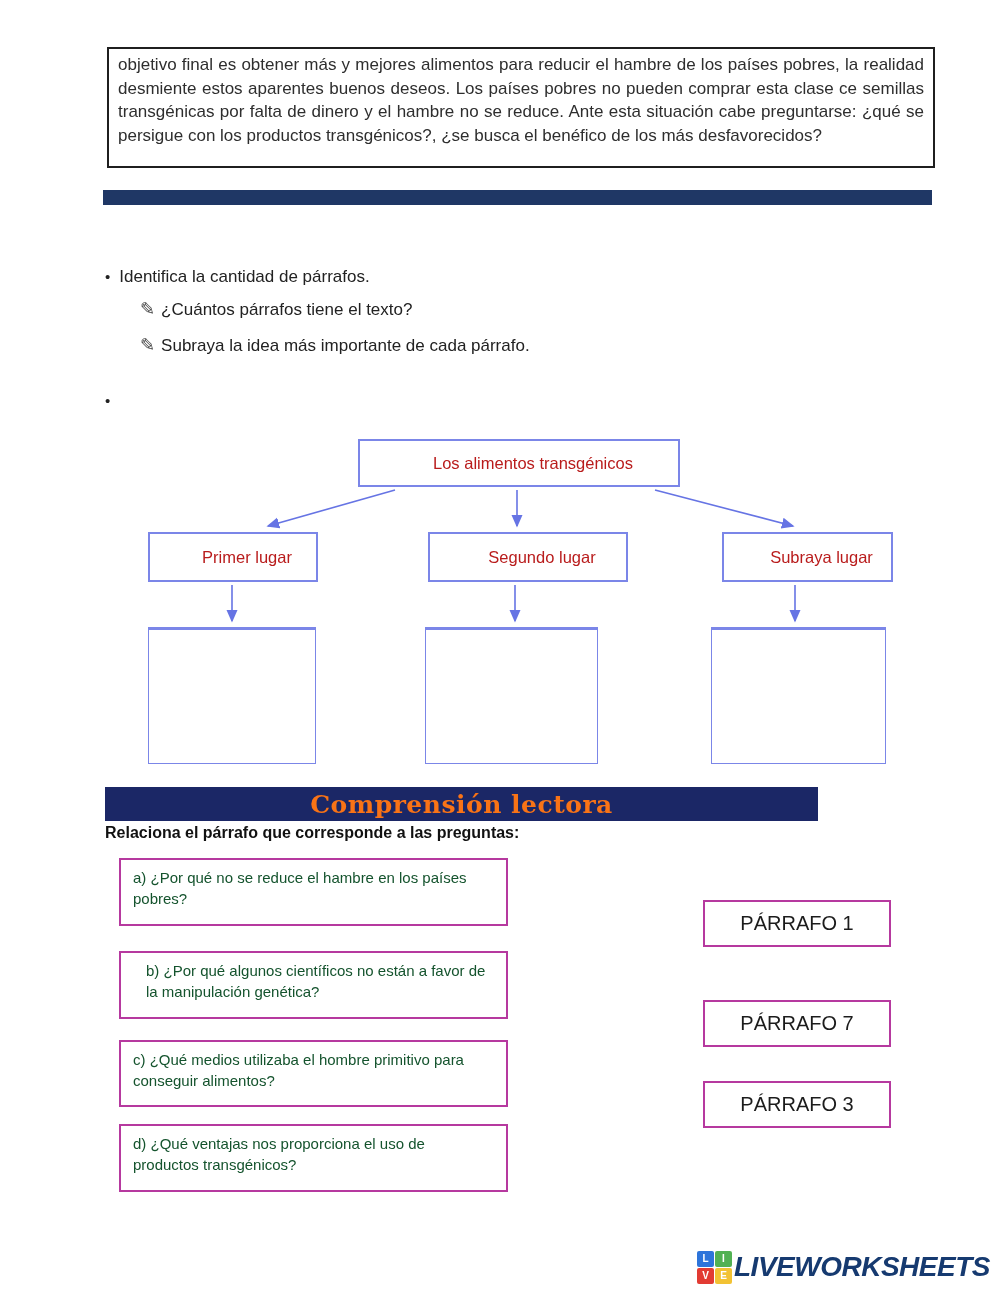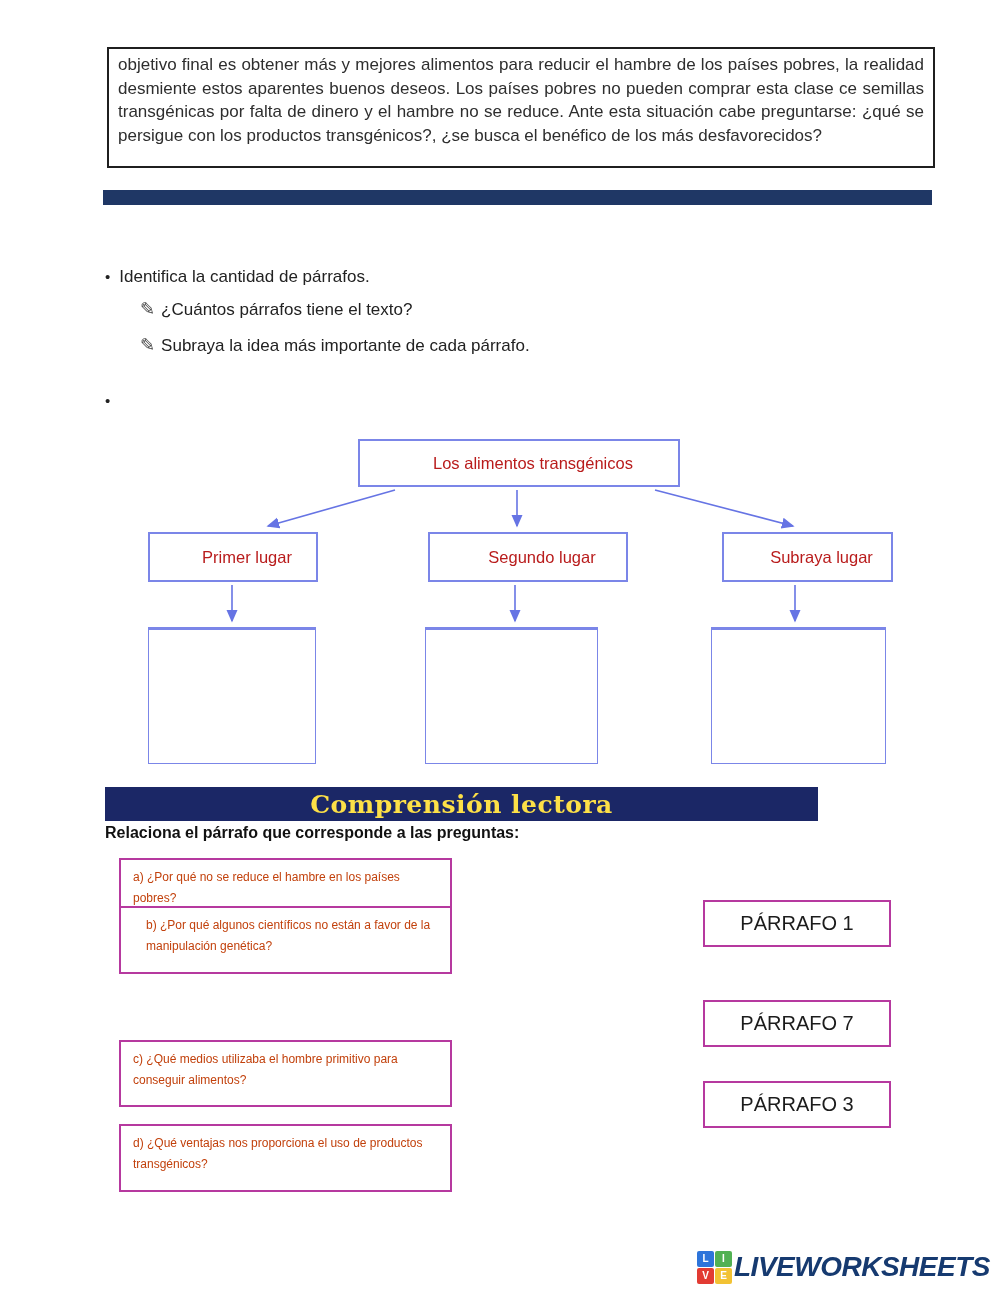--- a/index.html
+++ b/index.html
@@ -35,29 +35,29 @@
     position:absolute; box-sizing:border-box; background:#fff;
     border-style:solid; border-width:2px;
     display:flex; align-items:center; justify-content:center;
     font-size:16.5px; color:#b91c1c; text-align:center;padding-left:28px;
   }
   .node.empty{border-width:3px 1px 1px 1px;}
   
   .banner{
     position:absolute; left:105px; top:787px; width:713px; height:34px;
     display:flex; align-items:center; justify-content:center;
-    color:#fde047; font-family:"DejaVu Serif", serif; font-weight:700;
+    color:#f97316; font-family:"DejaVu Serif", serif; font-weight:700;
     font-size:25px; letter-spacing:0.5px;
   }
   .relaciona{position:absolute; left:105px; top:824px; font-size:16px; font-weight:700; color:#111;}
   
   .question-box{
-    position:absolute; left:119px; width:333px; box-sizing:border-box;
+    position:absolute; left:119px; width:389px; box-sizing:border-box;
     border-style:solid; border-width:2px; background:#fff;
-    padding:7px 12px; font-size:12px; line-height:21px; color:#c2410c;
+    padding:7px 12px; font-size:15px; line-height:21px; color:#14532d;
   }
   .parrafo-box{
     position:absolute; left:703px; width:188px; height:47px; box-sizing:border-box;
     border-style:solid; border-width:2px; background:#fff;
     display:flex; align-items:center; justify-content:center;
     font-size:20px; color:#1c1c1c;
   }
   
   .logo{position:absolute; left:697px; top:1250px; display:flex; align-items:center; gap:2px;}
   .logo-grid{display:grid; grid-template-columns:17px 17px; grid-template-rows:16px 16px; gap:1px;}
@@ -129,21 +129,21 @@
   </div>
 
   <div class="banner" style="background: rgb(27, 39, 102);">
     <span>Comprensión lectora</span>
   </div>
   <div class="relaciona">Relaciona el párrafo que corresponde a las preguntas:</div>
 
   <div class="question-box" style="top: 858px; height: 68px; border-color: rgb(182, 57, 159);">
     <span>a) ¿Por qué no se reduce el hambre en los países pobres?</span>
   </div>
-  <div class="question-box" style="top: 906px; height: 68px; border-color: rgb(182, 57, 159); padding-left: 25px;">
+  <div class="question-box" style="top: 951px; height: 68px; border-color: rgb(182, 57, 159); padding-left: 25px;">
     <span>b) ¿Por qué algunos científicos no están a favor de la manipulación genética?</span>
   </div>
   <div class="question-box" style="top: 1040px; height: 67px; border-color: rgb(182, 57, 159);">
     <span>c) ¿Qué medios utilizaba el hombre primitivo para conseguir alimentos?</span>
   </div>
   <div class="question-box" style="top: 1124px; height: 68px; border-color: rgb(182, 57, 159);">
     <span>d) ¿Qué ventajas nos proporciona el uso de productos transgénicos?</span>
   </div>
 
   <div class="parrafo-box" style="top: 900px; border-color: rgb(182, 57, 159);">

